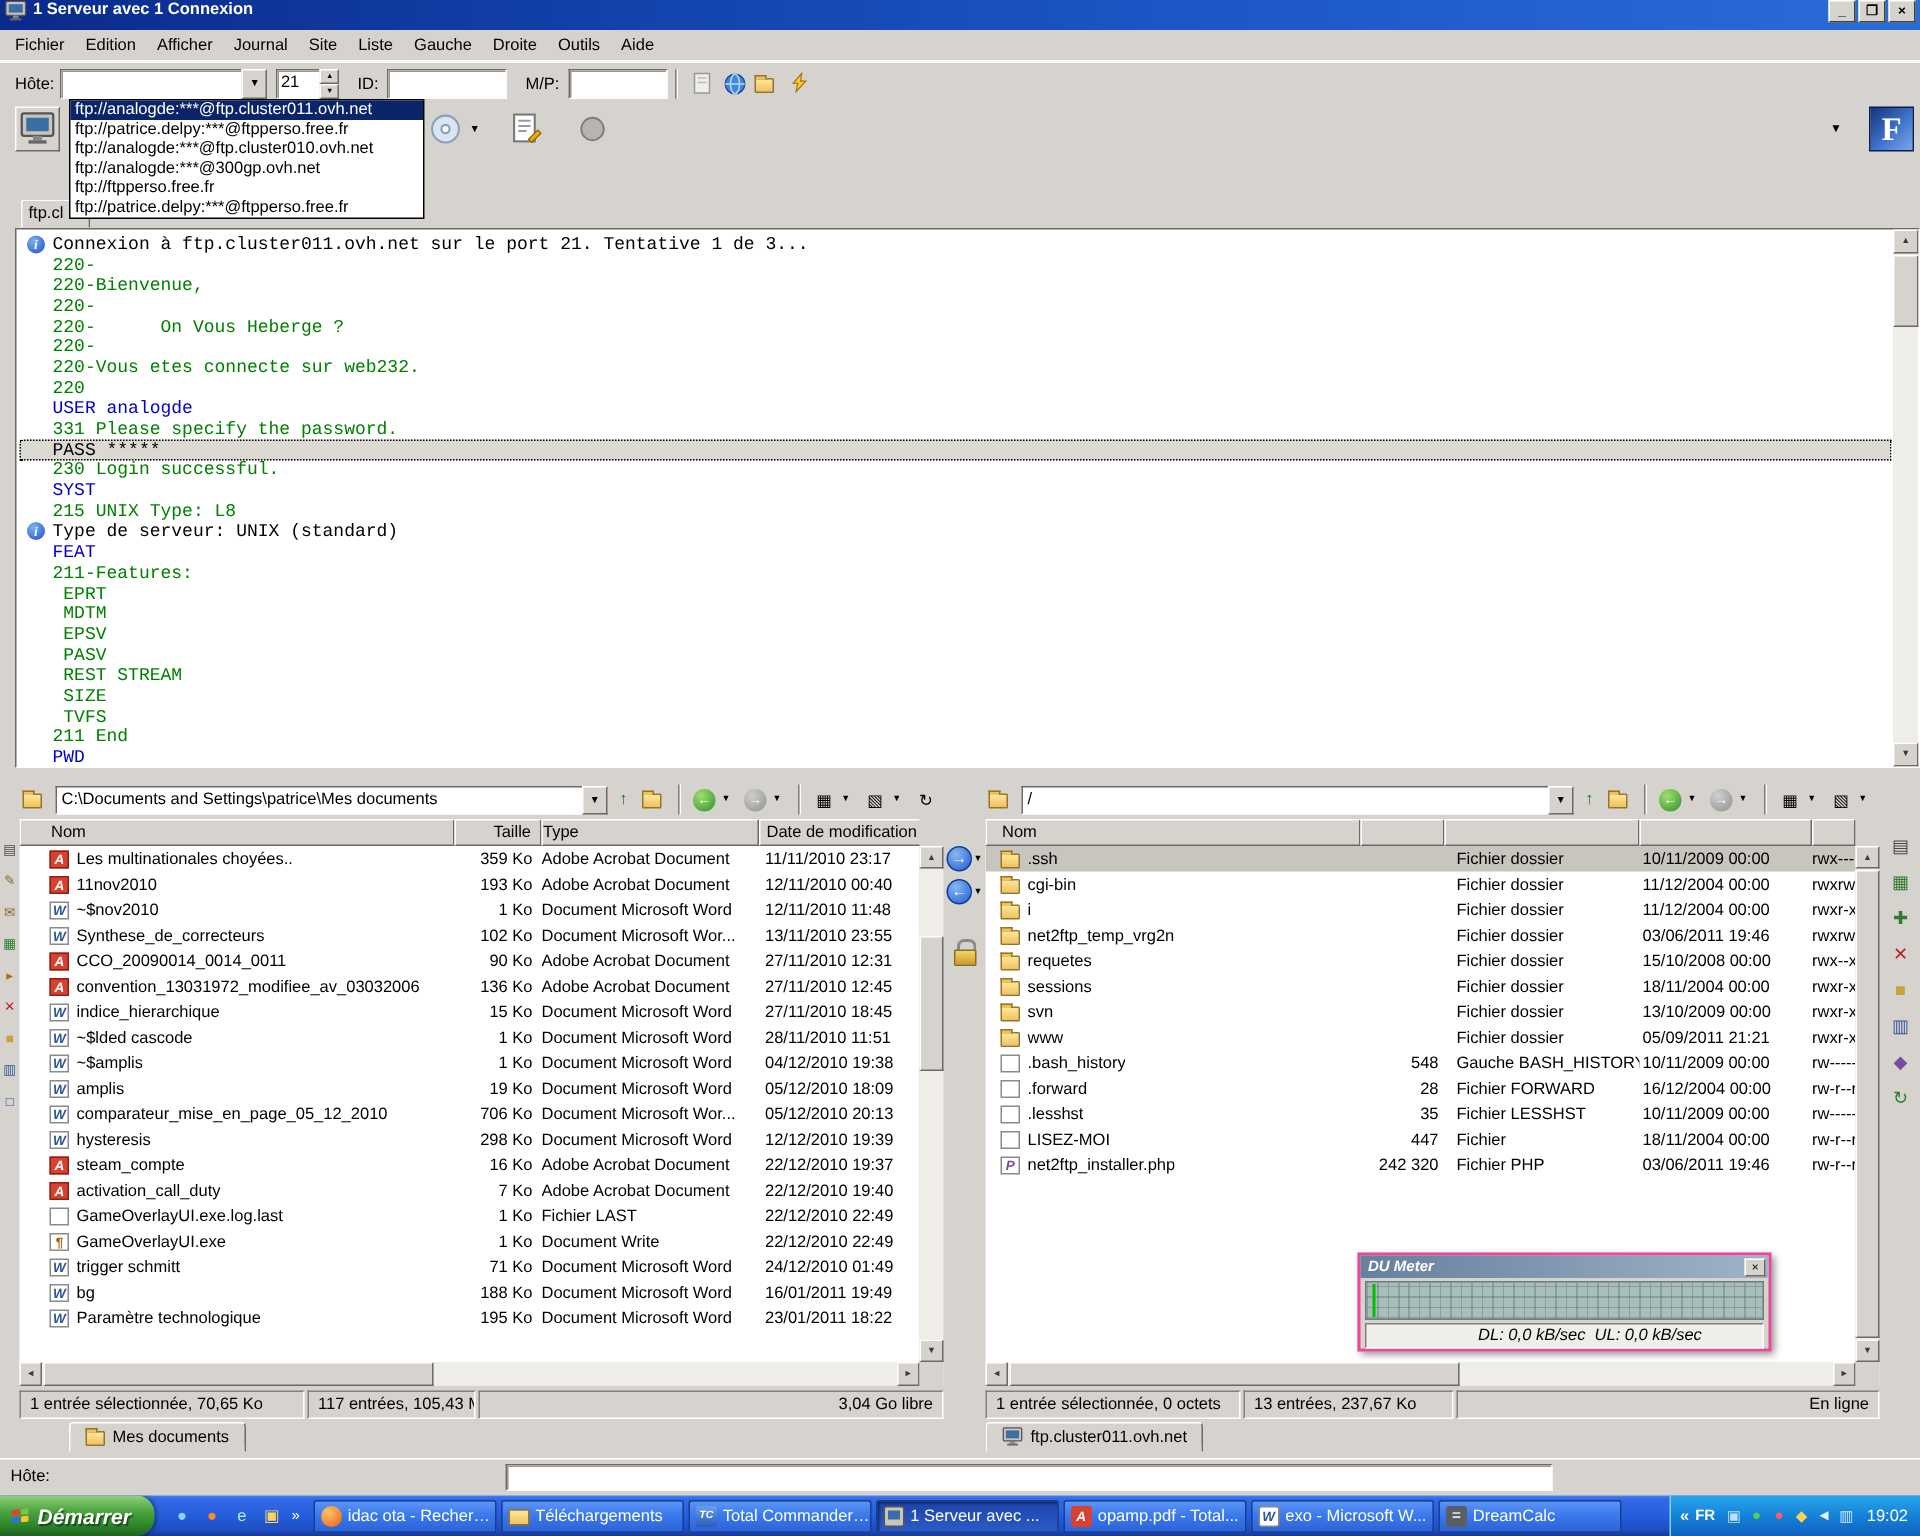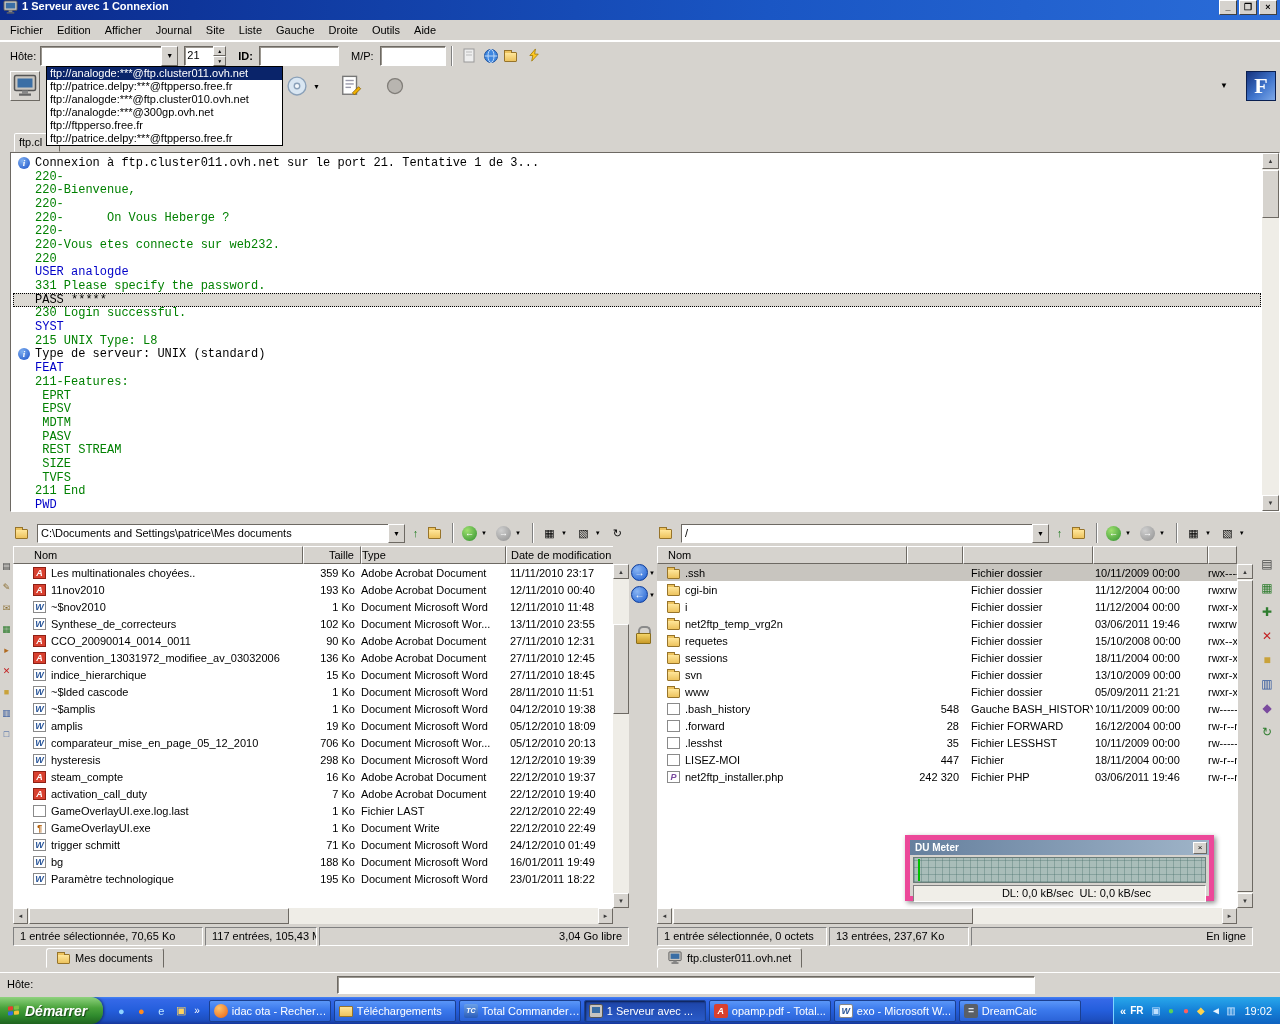--- a/index.html
+++ b/index.html
@@ -161,21 +161,21 @@
 #tabsR{left:657px;width:596px;}
 .ptab{height:20px;background:#d6d3ce;border:1px solid;border-color:#fff #6d6963 #d6d3ce #fff;border-radius:3px 3px 0 0;display:flex;align-items:center;padding:0 10px;white-space:nowrap;}
 .ptab .fi{margin-right:5px;}
 
 
 #hostline{position:absolute;left:0;top:972px;width:1280px;height:25px;border-top:1px solid #fff;}
 #hostline .lbl{position:absolute;left:3px;top:5px;}
 #hostline .edit{position:absolute;left:337px;top:3px;width:698px;height:18px;}
 
 
-#dumeter{position:absolute;left:905px;top:835px;width:309px;height:66px;background:#d6d3ce;border:5px solid #ec4899;box-shadow:2px 2px 5px rgba(0,0,0,.45);z-index:60;}
+#dumeter{position:absolute;left:905px;top:835px;width:276px;height:66px;background:#d6d3ce;border:2px solid #ec4899;box-shadow:2px 2px 5px rgba(0,0,0,.45);z-index:60;font-style:italic;}
 #du-title{height:15px;background:linear-gradient(90deg,#66809e,#9fb4c8);display:flex;align-items:center;padding:0 2px 0 5px;}
 #du-title-text{color:#fff;font-size:10px;font-weight:bold;flex:1;}
 #du-close{width:14px;height:12px;background:#d6d3ce;border:1px solid;border-color:#fff #6d6963 #6d6963 #fff;font-size:8px;line-height:10px;text-align:center;}
 #du-graph{position:relative;height:26px;margin:2px 3px 0 3px;background:
  repeating-linear-gradient(90deg,rgba(70,110,105,.35) 0 1px,transparent 1px 7px),
  repeating-linear-gradient(0deg,rgba(70,110,105,.35) 0 1px,transparent 1px 7px),#a9bdb9;
  border:1px solid #6b7d7a;}
 #du-graph::before{content:"";position:absolute;left:4px;top:1px;bottom:1px;width:2px;background:#00c000;}
 #du-stats{height:17px;margin:2px 3px;background:#f0eee8;border:1px solid;border-color:#808080 #fff #fff #808080;text-align:center;line-height:15px;white-space:pre;padding-left:34px;}
 
@@ -282,21 +282,21 @@
 
   <div id="connectbar">
     <span class="lbl">Hôte:</span>
     <span class="edit" id="host-combo"></span>
     <span class="combo-arrow">▼</span>
     <span class="edit" id="port-box">21</span>
     <span id="port-spin">
         <span>▲</span>
         <span>▼</span>
       </span>
-    <span class="lbl" style="margin-left:12px;font-weight:bold;">ID:</span>
+    <span class="lbl" style="margin-left:12px;">ID:</span>
     <span class="edit" id="id-edit"></span>
     <span class="lbl" style="margin-left:12px;">M/P:</span>
     <span class="edit" id="mp-edit"></span>
     <span class="vsep"></span>
     <span class="tbtn">
         <svg width="16" height="16" viewBox="0 0 16 16">
           <use href="#sym-pageg"></use>
         </svg>
       </span>
     <span class="tbtn">
@@ -438,26 +438,26 @@
           <span class="log-text green">211-Features:</span>
         </div>
 
         <div class="log-line">
           <span class="log-gutter"></span>
           <span class="log-text green"> EPRT</span>
         </div>
 
         <div class="log-line">
           <span class="log-gutter"></span>
+          <span class="log-text green"> MDTM</span>
+        </div>
+
+        <div class="log-line">
+          <span class="log-gutter"></span>
           <span class="log-text green"> EPSV</span>
-        </div>
-
-        <div class="log-line">
-          <span class="log-gutter"></span>
-          <span class="log-text green"> MDTM</span>
         </div>
 
         <div class="log-line">
           <span class="log-gutter"></span>
           <span class="log-text green"> PASV</span>
         </div>
 
         <div class="log-line">
           <span class="log-gutter"></span>
           <span class="log-text green"> REST STREAM</span>

